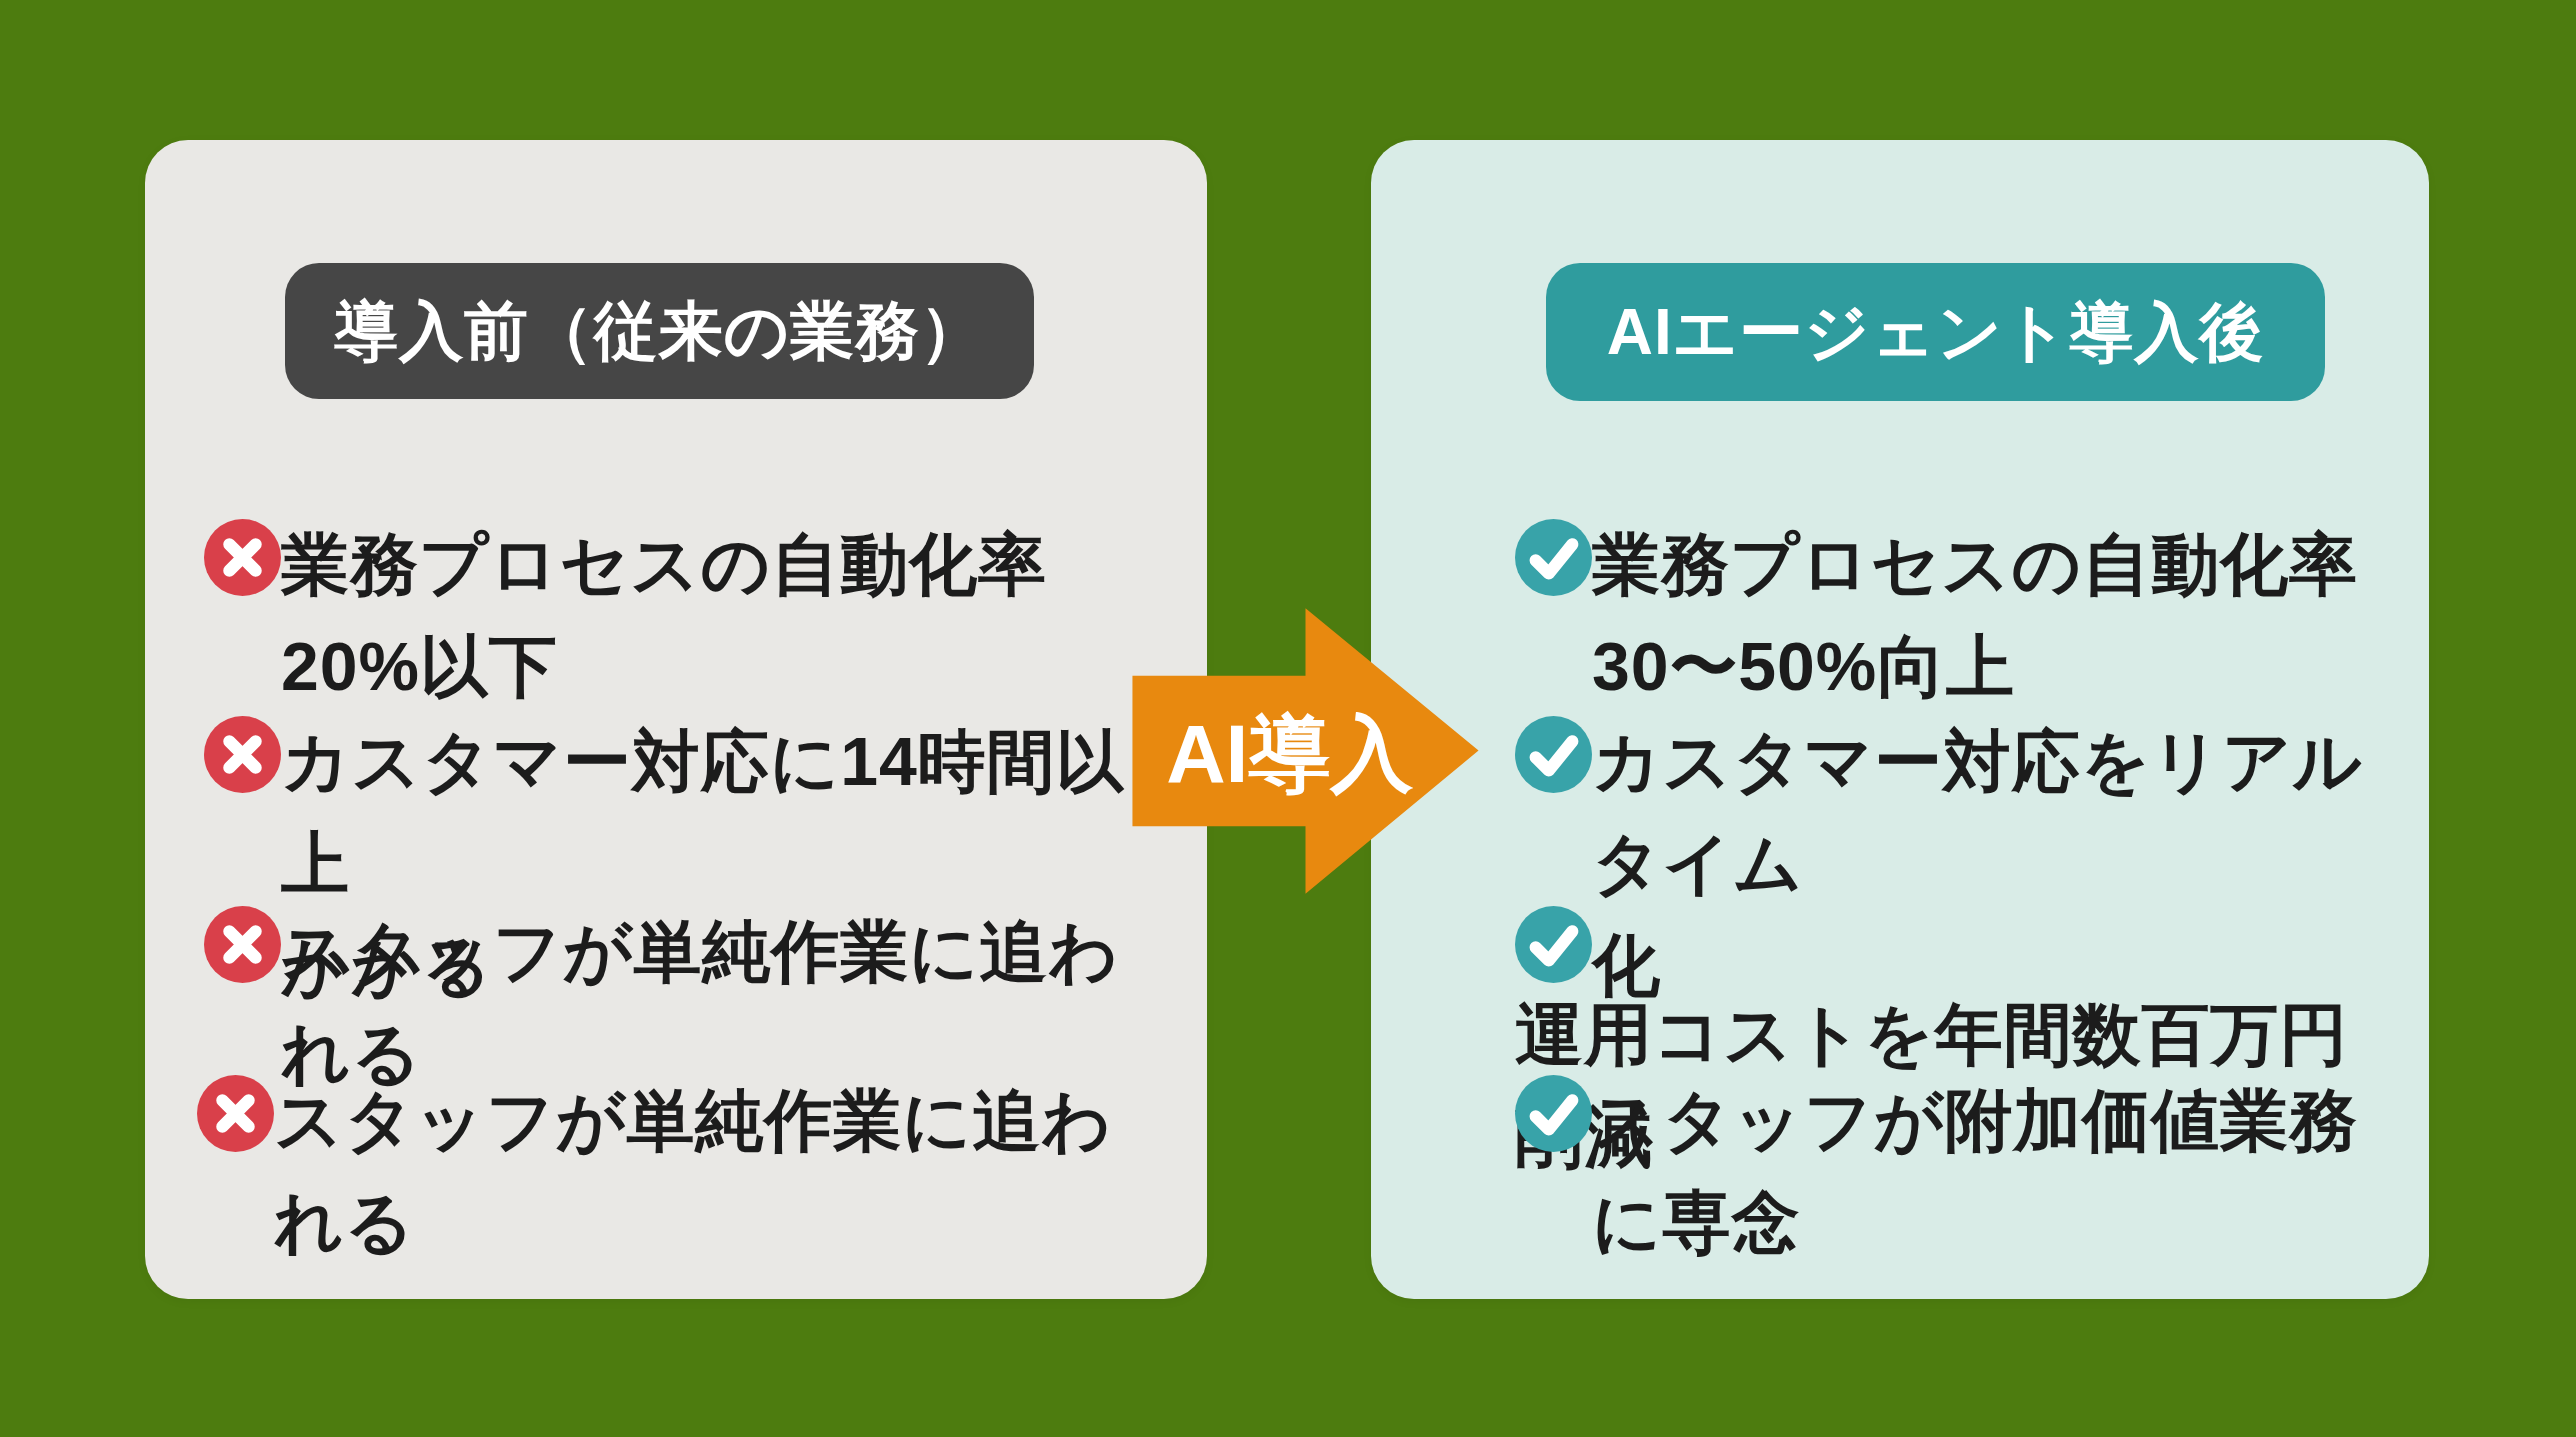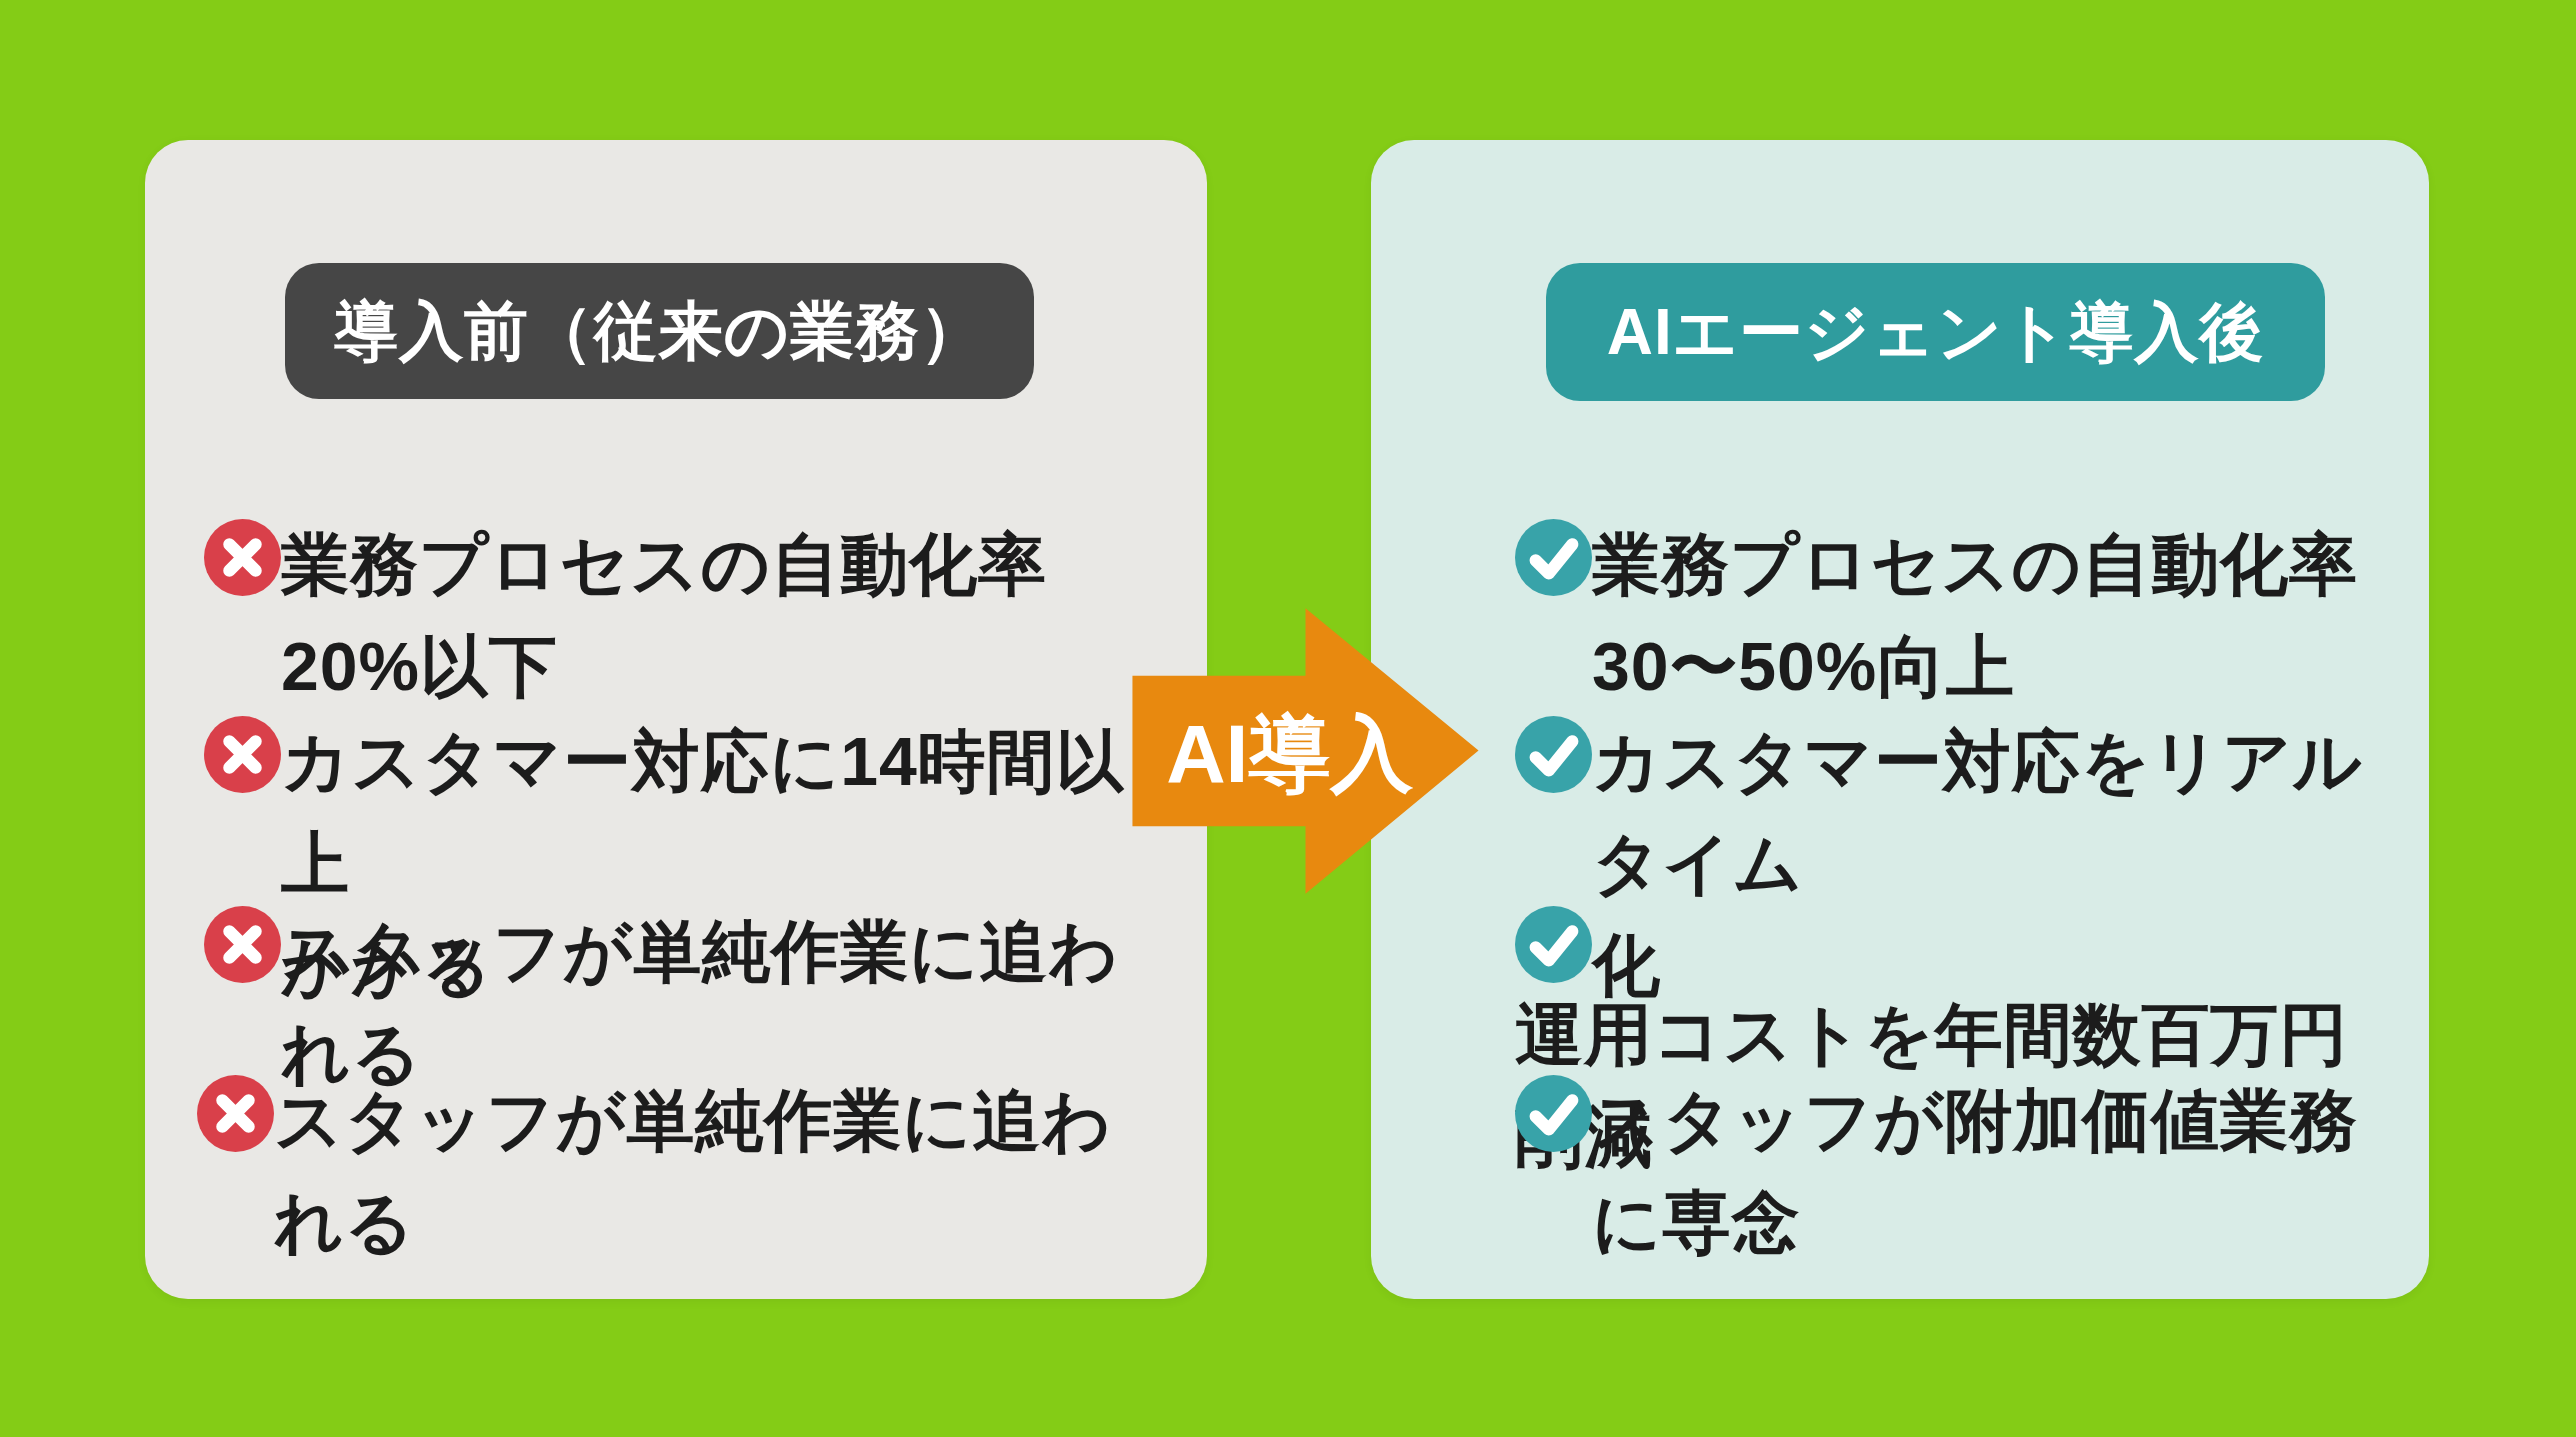--- a/index.html
+++ b/index.html
@@ -4,21 +4,21 @@
 <style>
   html,body{margin:0;padding:0;}
   body{
     font-family:"Liberation Sans","DejaVu Sans",sans-serif;
     background:#fafaf8;
   }
   .stage{
     position:relative;
     width:2576px;
     height:1438px;
-    background:#84cc16;
+    background:#4d7c0f;
     overflow:hidden;
   }
   .panel{
     position:absolute;
     top:140px;
     height:1159px;
     border-radius:43px;
   }
   .panel-before{
     left:145px;

